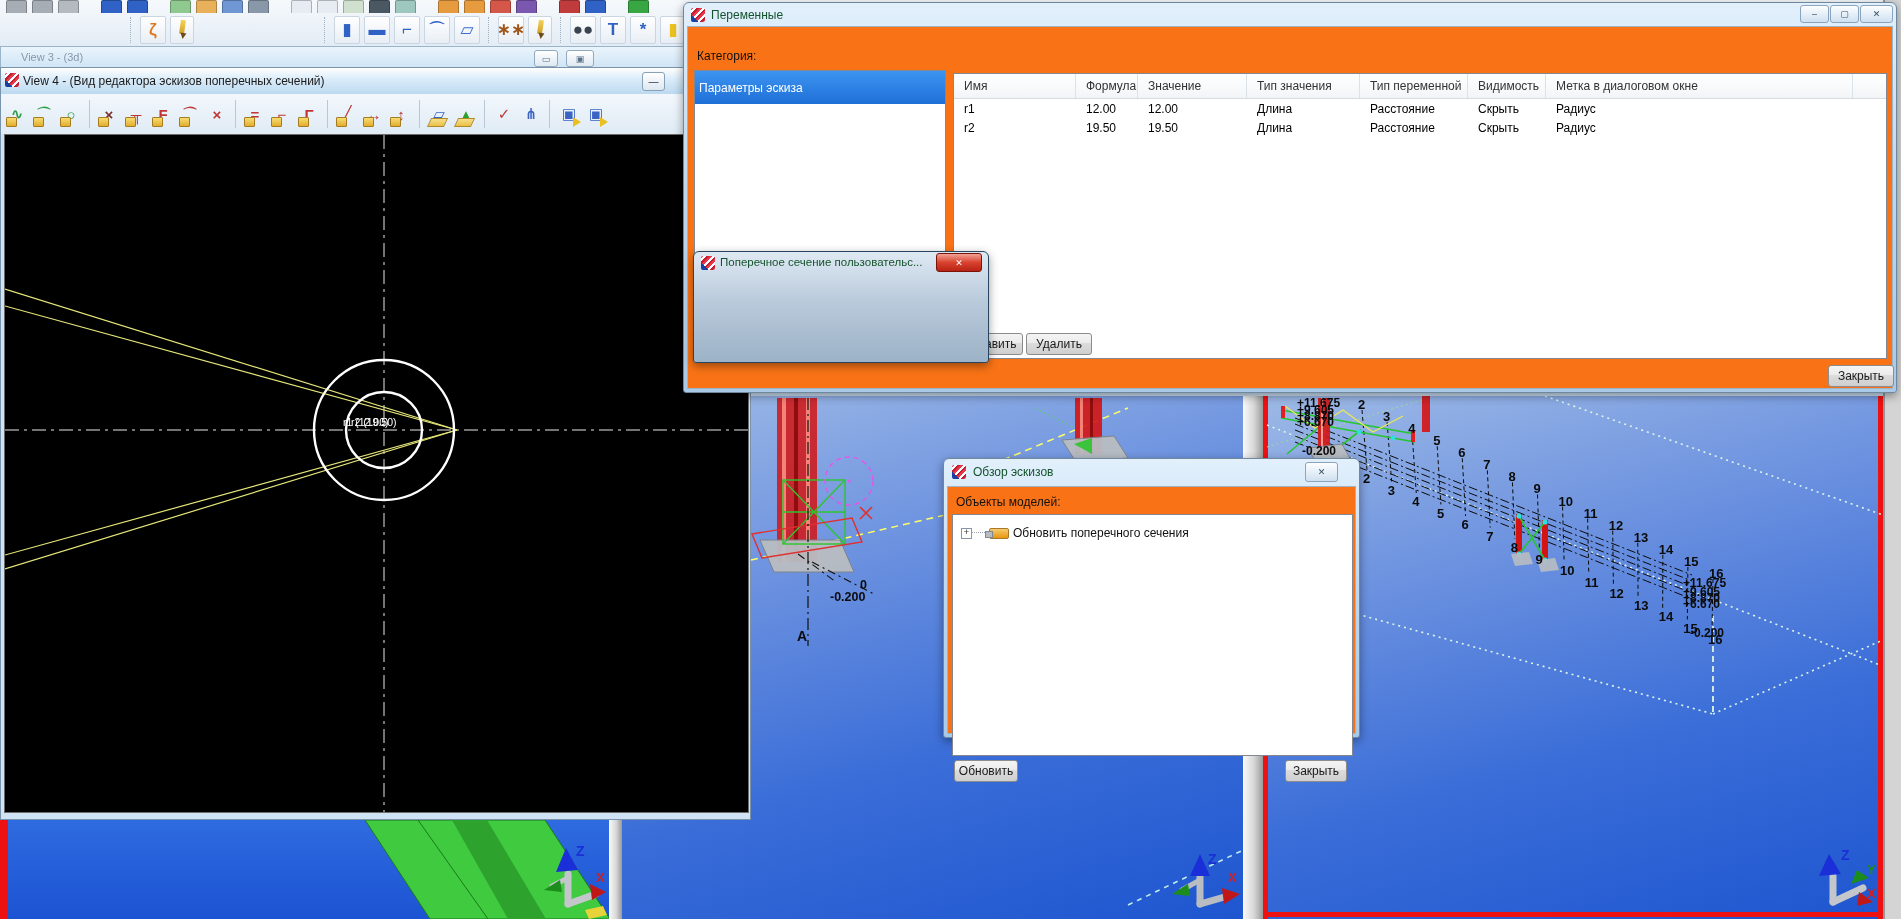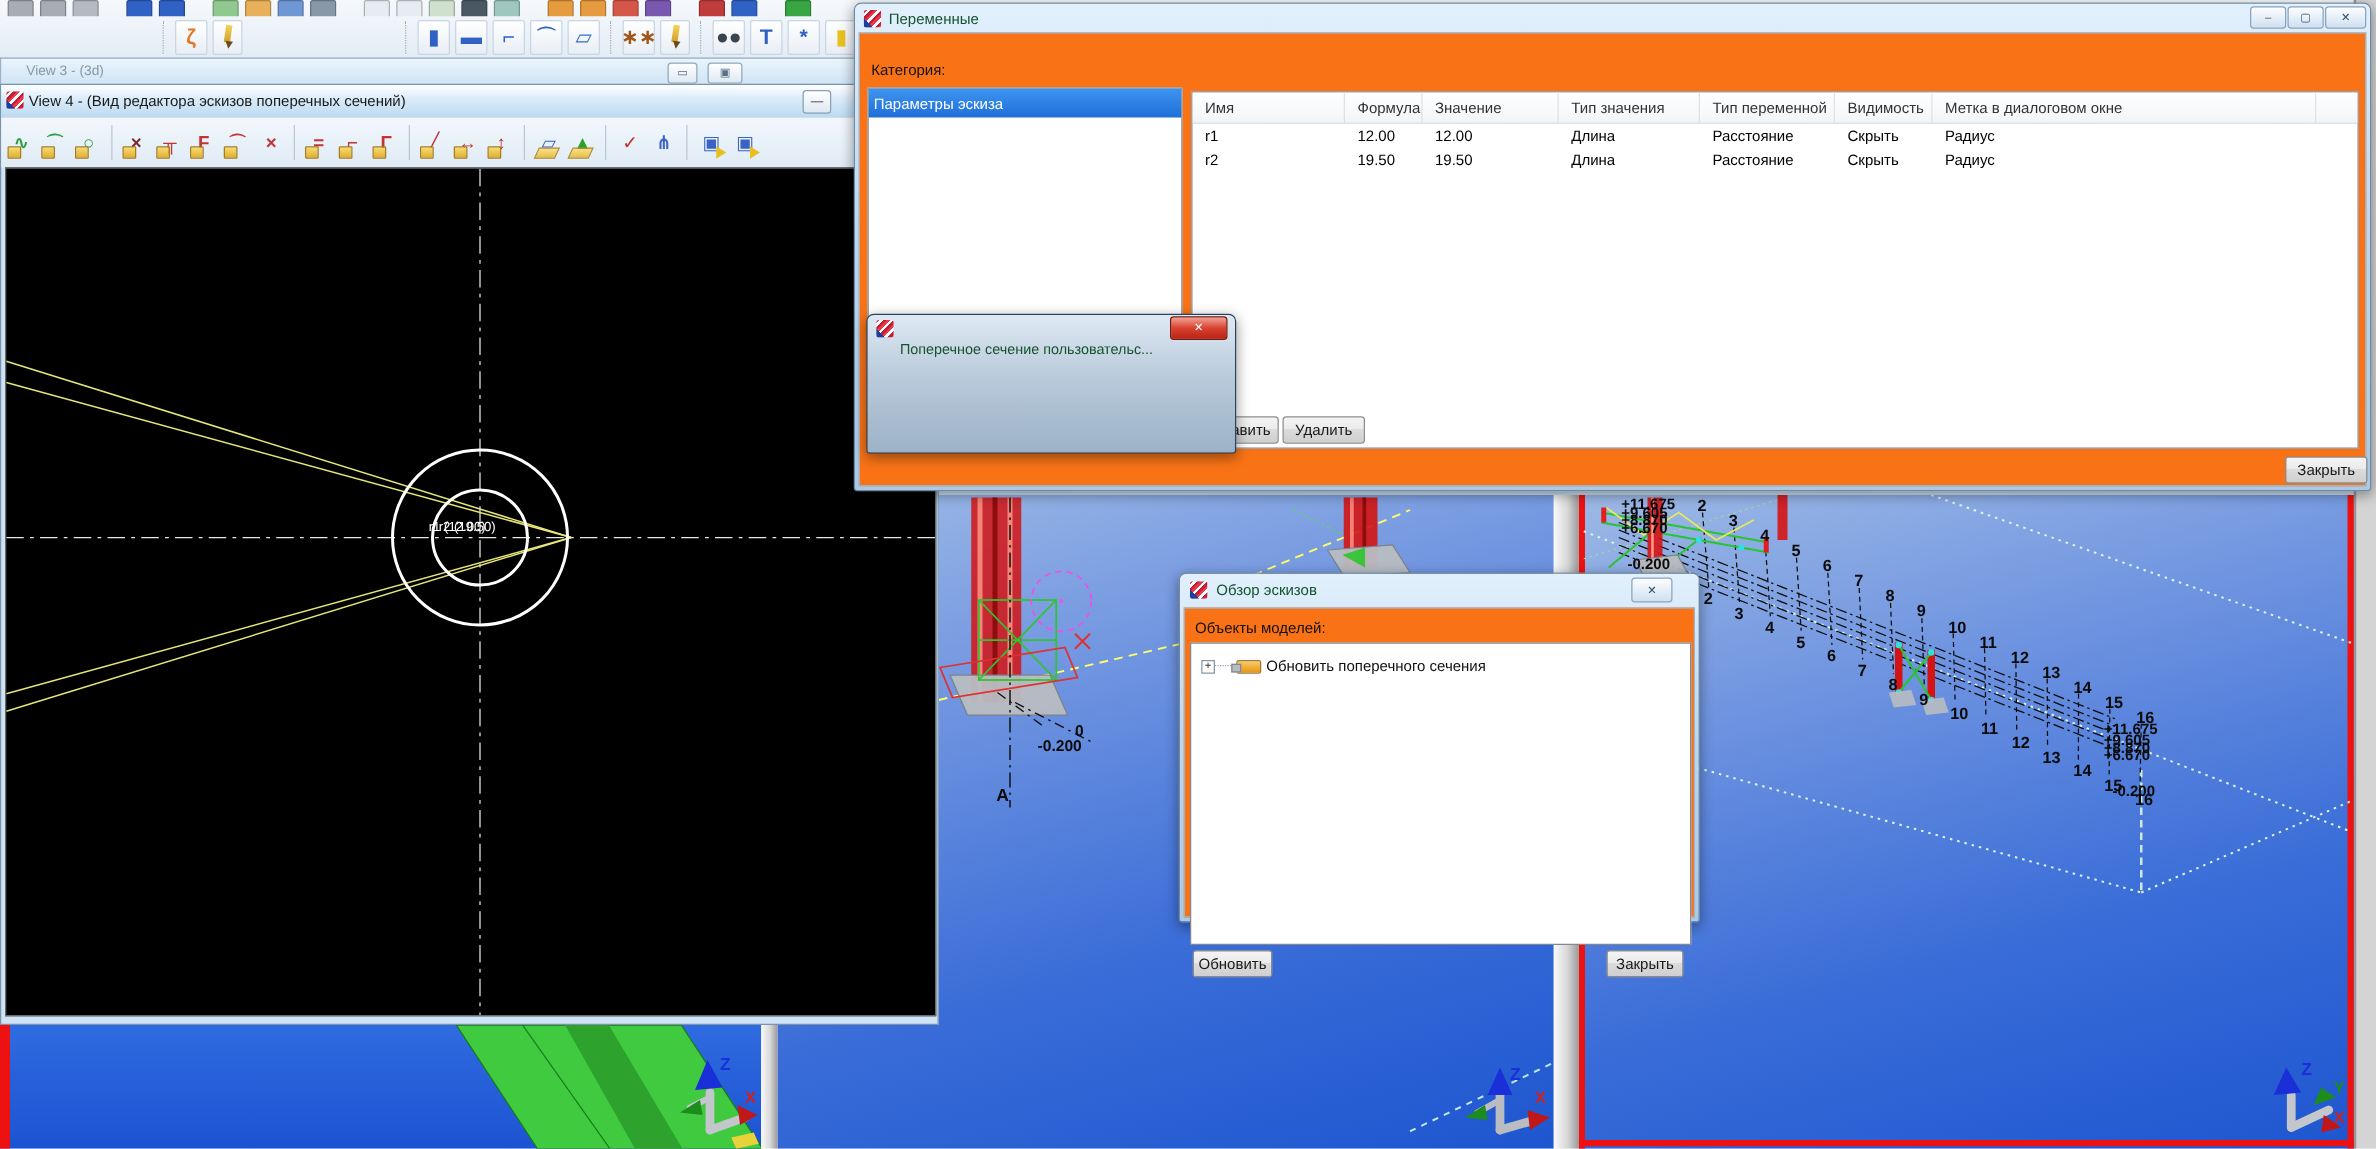--- a/index.html
+++ b/index.html
@@ -57,21 +57,21 @@
   .capbtn{position:absolute;height:16px;background:linear-gradient(#fdfeff,#cfe0f0);border:1px solid #8aa4bd;border-radius:3px;font-size:9px;color:#33506b;display:flex;align-items:center;justify-content:center;}
   .btn{position:absolute;display:flex;align-items:center;justify-content:center;font-size:12px;color:#1a1a1a;background:linear-gradient(180deg,#f4f4f4,#ebebeb 45%,#dcdcdc 46%,#cfcfcf);border:1px solid #8c8c8c;border-radius:3px;}
   .ul-first::first-letter{text-decoration:underline;}
   .whitebox{position:absolute;background:#fff;border:1px solid #828790;}
   
   #var-table{left:265px;top:46px;width:932px;height:284px;background:#fff;border:1px solid #828790;overflow:hidden;}
   .vrow{display:grid;grid-template-columns:122px 62px 109px 113px 108px 78px 307px 1fr;align-items:center;height:19px;font-size:12px;color:#000;}
   #var-head{height:24px;background:linear-gradient(#ffffff,#f2f5f8);border-bottom:1px solid #d5dbe0;color:#333;}
   #var-head .vcell{border-right:1px solid #dbe2e8;height:24px;display:flex;align-items:center;}
   .vcell{padding-left:10px;white-space:nowrap;overflow:hidden;}
-  .cat-item{height:23px;font-size:12px;display:flex;align-items:center;padding-left:4px;}
+  .cat-item{height:33px;font-size:12px;display:flex;align-items:center;padding-left:4px;}
   .cat-sel{background:linear-gradient(#3d94f0,#1f6fd8);color:#fff;}
   
   #prefix-dlg .dlg-band{background:linear-gradient(#dfe9f3,#b9cadb 45%,#9cb2c6);border:1px solid #28455f;}
   #prefix-close{background:linear-gradient(#f0a296,#d9422e 50%,#b82315);border:1px solid #7a1406;color:#fff;font-weight:bold;}
   
   .plusbox{position:absolute;width:9px;height:9px;background:#fff;border:1px solid #8696a6;font-size:9px;line-height:7px;text-align:center;color:#333;}
   .tree-ico{position:absolute;width:18px;height:9px;border-radius:2px;background:linear-gradient(#f6cb6d,#e8960f);border:1px solid #a8772a;}
   .tree-ico::before{content:"";position:absolute;left:-5px;top:2px;width:6px;height:5px;background:#b8bcc2;border:1px solid #808890;}
   svg{position:absolute;left:0;top:0;}
 </style>
@@ -517,15 +517,15 @@
     </div>
     <div class="btn" style="left:269px;top:306px;width:64px;height:20px;">Добавить</div>
     <div class="btn" style="left:338px;top:306px;width:64px;height:20px;">Удалить</div>
     <div class="btn" style="left:1140px;top:338px;width:64px;height:20px;">Закрыть</div>
   </div>
 </div>
 
 <div class="abs dlg" id="prefix-dlg" style="left:693px;top:251px;width:296px;height:112px;">
   <div class="dlg-band"></div>
   <div class="tekla-ico" style="left:8px;top:5px;"></div>
-  <div class="dlg-title" style="left:27px;top:23px;font-size:11.5px;">Поперечное сечение пользовательс...</div>
+  <div class="dlg-title" style="left:27px;top:5px;font-size:11.5px;">Поперечное сечение пользовательс...</div>
   <div class="capbtn" id="prefix-close" style="left:243px;top:2px;width:44px;height:17px;">✕</div>
 </div>
 
 </body></html>

